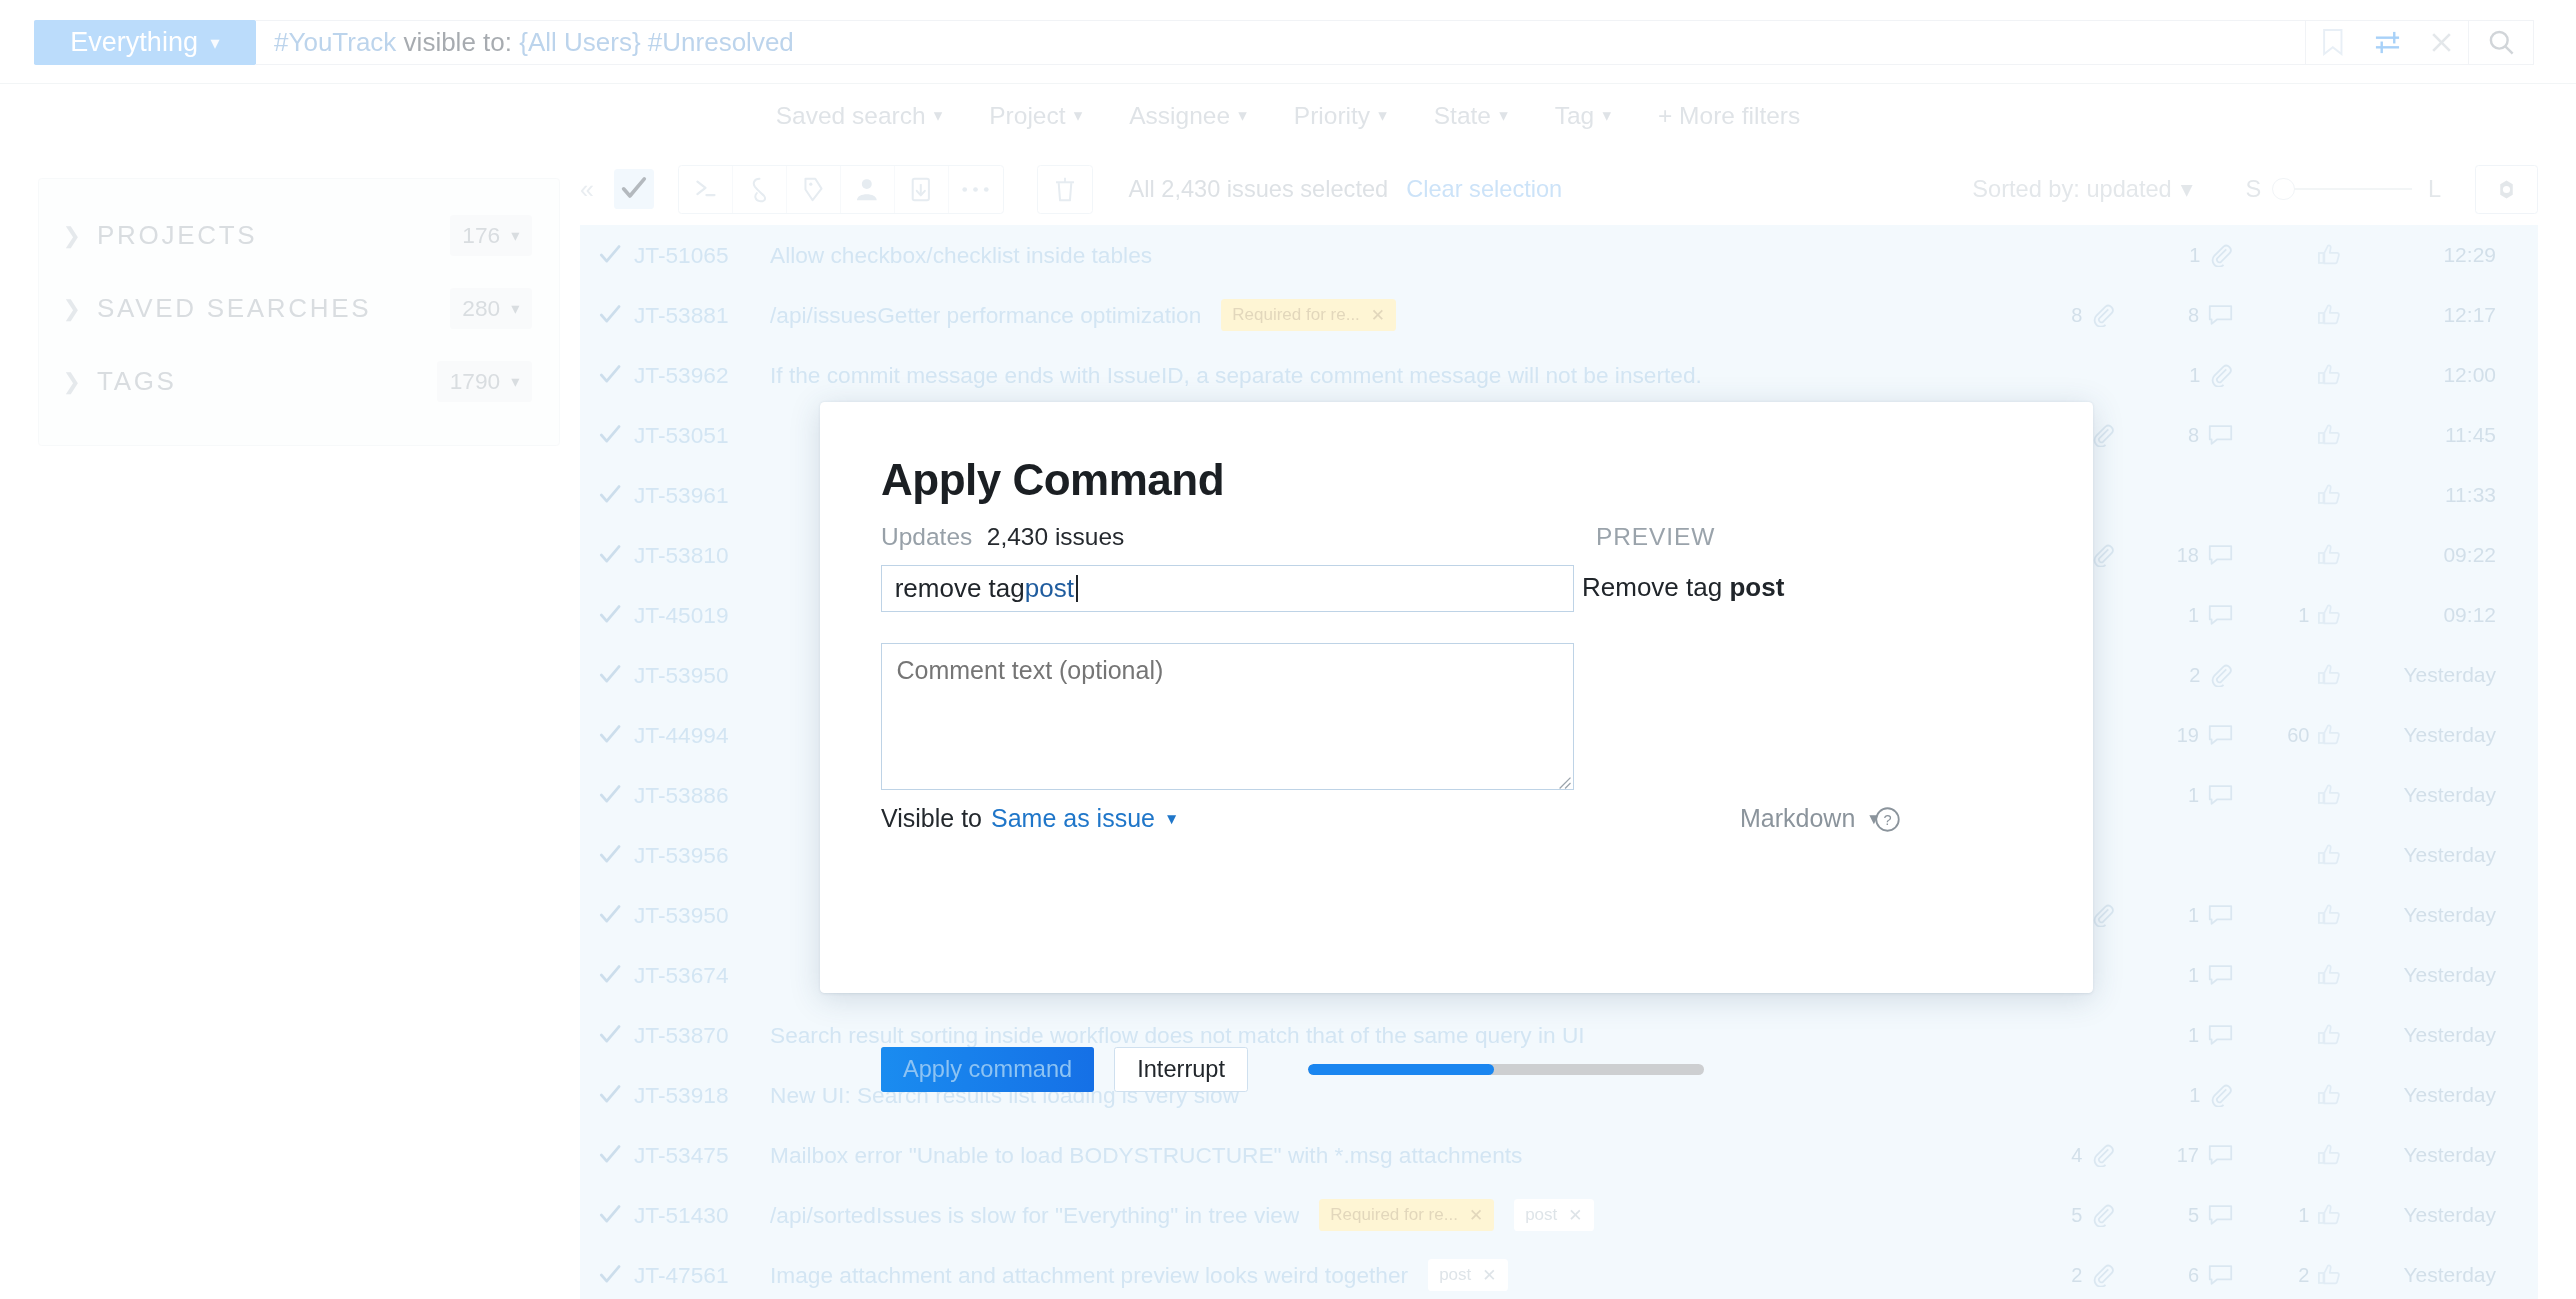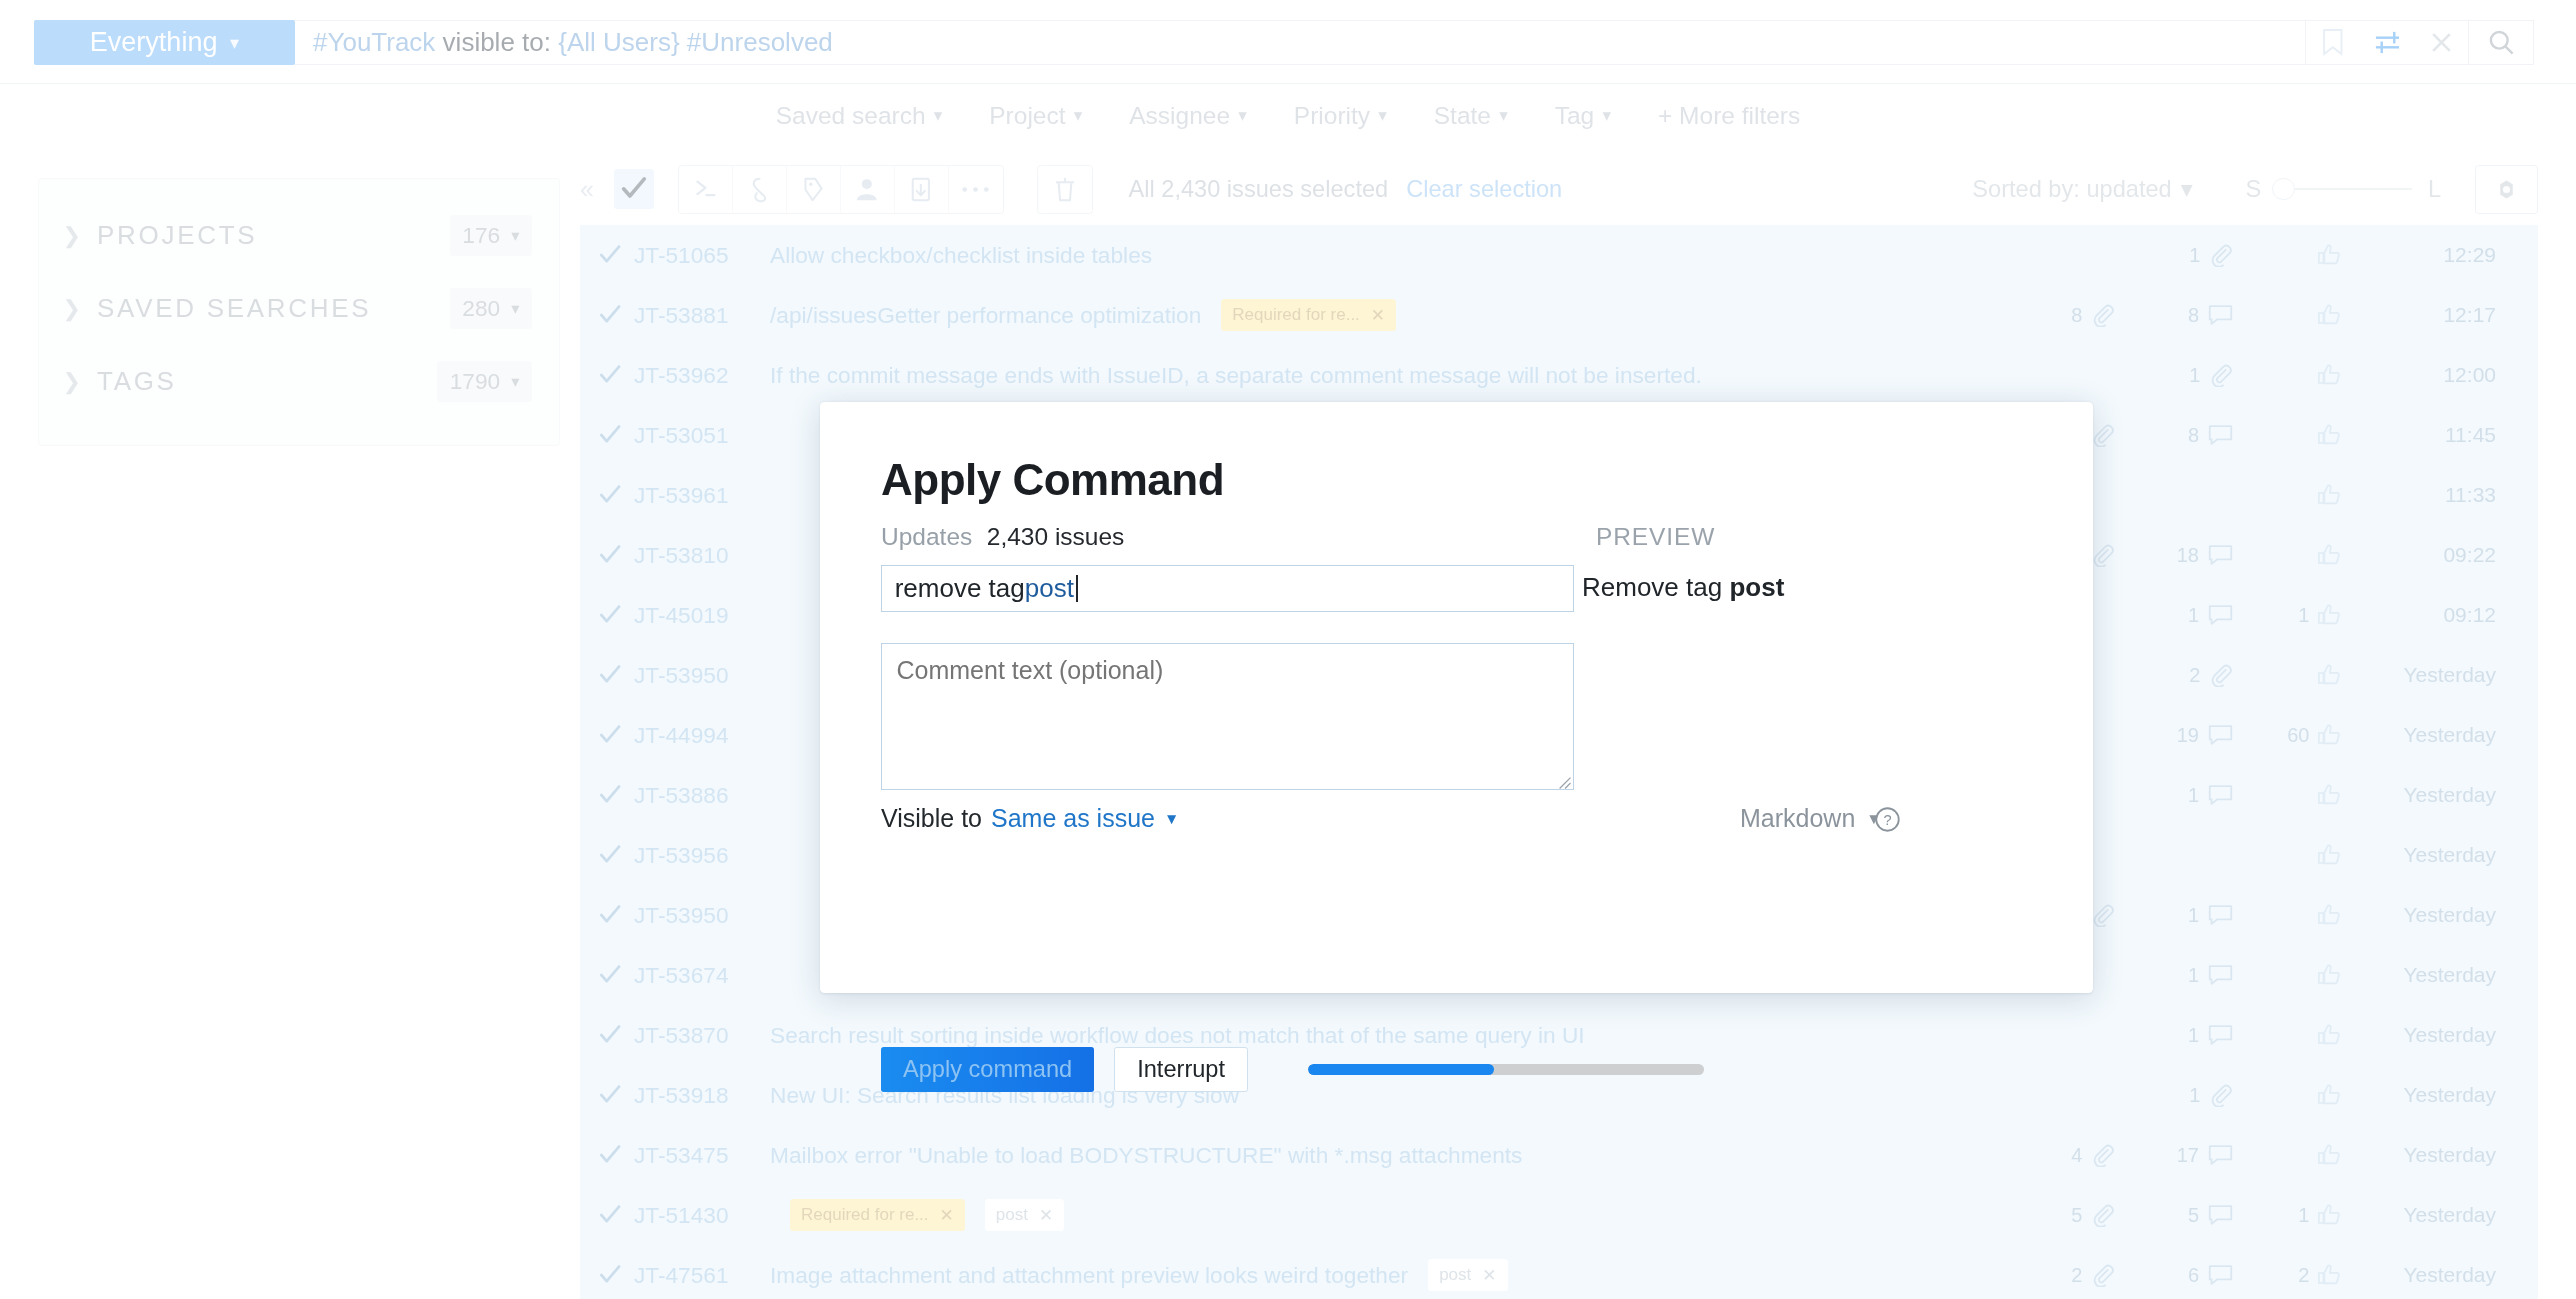--- a/index.html
+++ b/index.html
@@ -12,21 +12,21 @@
   #app { position: relative; width: 2576px; height: 1300px; background:#fff; }
 
   
   .searchbar {
     position: absolute; left: 0; top: 0; width: 2576px; height: 84px;
     display: flex; align-items: stretch;
     border-bottom: 0.9px solid #e3e8ec;
     background: #fff;
   }
   .everything-btn {
-    width: 261px; background: #69b1f5; color: #fff;
+    width: 222px; background: #69b1f5; color: #fff;
     display: flex; align-items: center; justify-content: center;
     font-size: 27px; gap: 12.7px; cursor: pointer;
     margin: 20px 0 20px 34px; height: 45px; border-radius: 1.8px;
     flex: 0 0 auto;
   }
   .everything-btn .caret { font-size: 18px; opacity: .9; }
   .query-wrap {
     flex: 1 1 auto; display: flex; align-items: center;
     border: 0.9px solid #dfe5ea; border-left: none; margin: 20px 0;
     height: 45px; padding: 0 18px; background: #fff;
@@ -871,20 +871,21 @@
           <span class="mcell time">Yesterday</span>
         </span>
       </div>
       <div class="irow">
         <span class="chk">
           <svg width="23.6" height="20" viewBox="0 0 30 26">
             <path d="M4 13 L11 21 L27 2" fill="none" stroke="#8fb6d4" stroke-width="3.5" stroke-linecap="round" stroke-linejoin="round"></path>
           </svg>
         </span>
         <span class="iid">JT-51430</span>
+        <span class="isum">/api/sortedIssues is slow for "Everything" in tree view</span>
         <span class="tagchip yellow">
           <span>Required for re...</span>
           <span>✕</span>
         </span>
         <span class="tagchip white">
           <span>post</span>
           <span>✕</span>
         </span>
         <span class="spacer"></span>
         <span class="meta">

